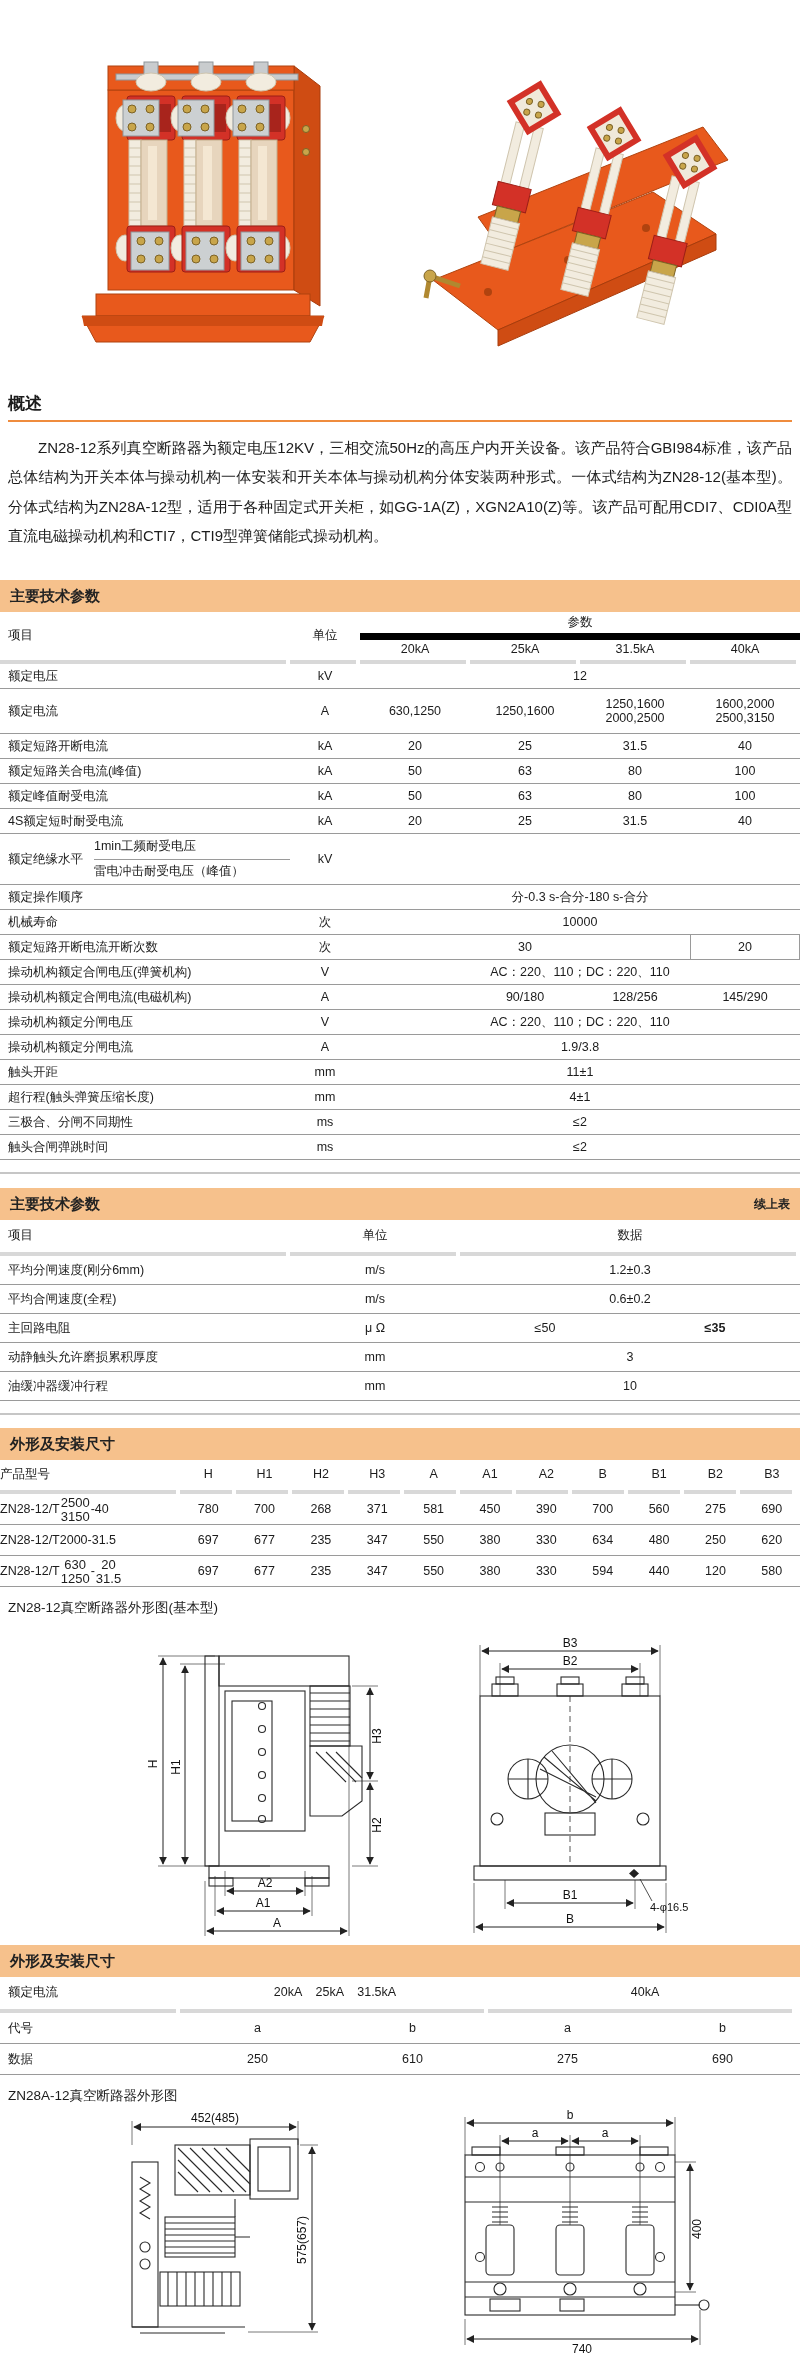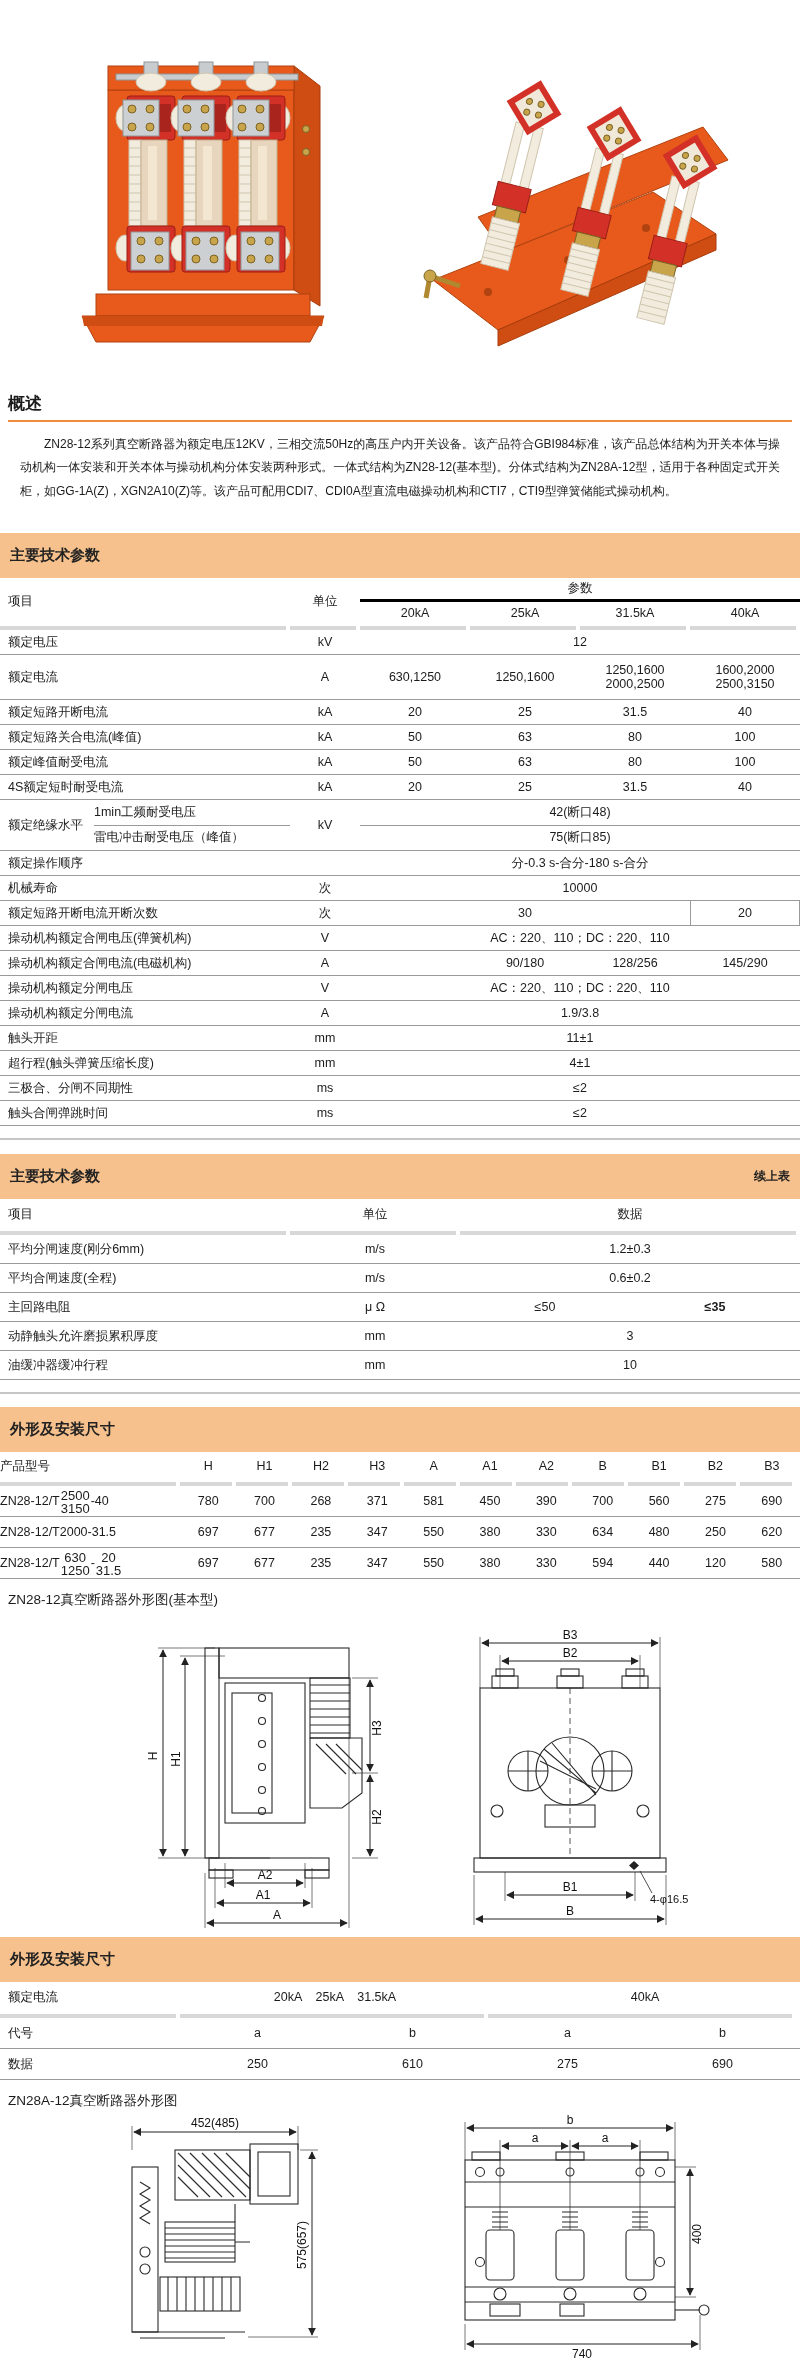--- a/index.html
+++ b/index.html
@@ -12,41 +12,41 @@
   .titlebar{flex:1;height:30px;background:#687074;color:#fff;display:flex;align-items:center;
             padding-left:18px;font-size:15px;font-weight:bold;letter-spacing:.5px;}
   
   .photos{display:flex;margin-top:34px;height:334px;}
   #photo1{margin-left:56px;}
   #photo2{margin-left:62px;margin-top:8px;}
   
   .overview{margin:24px 8px 0;}
   .overview h2{margin:0;font-size:17px;font-weight:bold;}
   .orange-rule{height:2px;background:#ef8c3e;margin-top:5px;}
-  .overview p{margin:11px 12px 0;font-size:12px;line-height:1.95;text-indent:2em;text-align:justify;}
-  
-  .secbar{height:45px;background:#f6c18c;display:flex;align-items:center;padding:0 10px;
+  .overview p{margin:11px 0 0;font-size:15px;line-height:1.95;text-indent:2em;text-align:justify;}
+  
+  .secbar{height:32px;background:#f6c18c;display:flex;align-items:center;padding:0 10px;
           font-size:15px;font-weight:bold;color:#222;box-sizing:border-box;}
   .secbar .cont{margin-left:auto;font-size:12px;font-weight:bold;}
   #bar-tech1{margin-top:30px;} #bar-tech2{margin-top:14px;} #bar-dims1{margin-top:13px;} #bar-dims2{margin-top:8px;}
   
   .table{font-size:12.5px;}
   .grayrow{display:flex;gap:4px;height:4px;margin-top:2px;}
   .grayseg{background:#d8d8d8;height:4px;}
   .trow{display:flex;align-items:stretch;border-bottom:1px solid #9a9a9a;min-height:24px;}
   .tcell{display:flex;align-items:center;justify-content:center;
          white-space:pre-line;box-sizing:border-box;}
   .tcell.vl{border-left:1px solid #9a9a9a;border-right:1px solid #9a9a9a;}
   .endline{height:2px;background:#c6c6c6;margin-top:12px;}
   
   .t1head{display:flex;height:46px;}
   .t1h-item{width:290px;display:flex;align-items:center;padding-left:8px;box-sizing:border-box;}
   .t1h-unit{width:70px;display:flex;align-items:center;justify-content:center;}
   .t1h-param{width:440px;display:flex;flex-direction:column;}
-  .t1h-ptop{height:21px;display:flex;align-items:center;justify-content:center;border-bottom:3px solid #000000;}
+  .t1h-ptop{height:21px;display:flex;align-items:center;justify-content:center;border-bottom:7px solid #000000;}
   .t1h-cols{flex:1;display:flex;align-items:center;}
   .t1h-col{width:110px;text-align:center;}
   .t1label{width:290px;padding-left:8px;box-sizing:border-box;display:flex;align-items:center;}
   .t1labmain{width:86px;display:flex;align-items:center;}
   .t1subcol{flex:1;display:flex;flex-direction:column;align-self:stretch;}
   .t1subrow{flex:1;display:flex;align-items:center;border-bottom:1px solid #9a9a9a;}
   .t1subrow.last{border-bottom:none;}
   .t1unit{width:70px;display:flex;align-items:center;justify-content:center;}
   .t1vals{width:440px;display:flex;}
   .t1vals.colstack{flex-direction:column;}
@@ -263,24 +263,20 @@
       </div>
       <div class="trow" style="min-height: 50px;">
         <div class="t1label">
           <div class="t1labmain">额定绝缘水平</div>
           <div class="t1subcol">
             <div class="t1subrow">1min工频耐受电压</div>
             <div class="t1subrow last">雷电冲击耐受电压（峰值）</div>
           </div>
         </div>
         <div class="t1unit">kV</div>
-        <div class="t1vals colstack">
-          <div class="t1subval">42(断口48)</div>
-          <div class="t1subval last">75(断口85)</div>
-        </div>
       </div>
       <div class="trow">
         <div class="t1label">额定操作顺序</div>
         <div class="t1unit"></div>
         <div class="t1vals">
           <div class="tcell" style="width: 440px;">分-0.3 s-合分-180 s-合分</div>
         </div>
       </div>
       <div class="trow">
         <div class="t1label">机械寿命</div>

